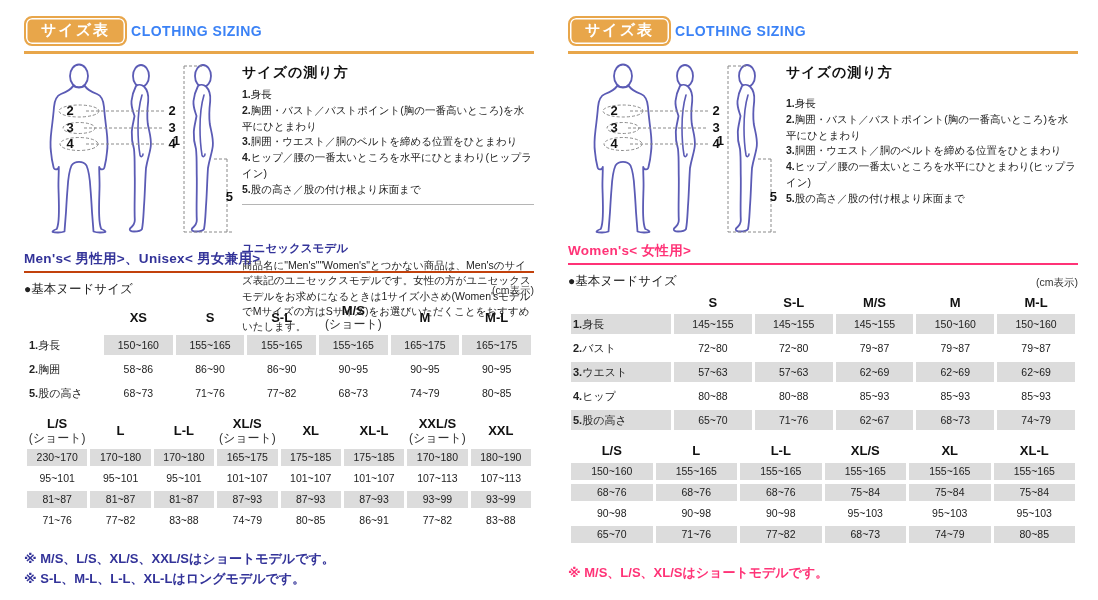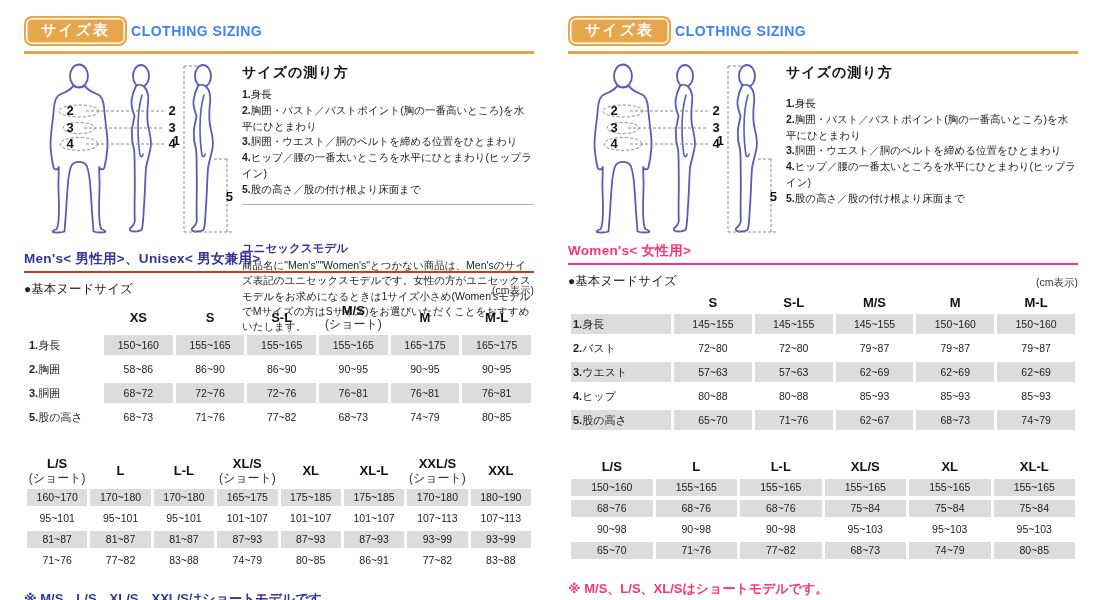--- a/index.html
+++ b/index.html
@@ -52,21 +52,21 @@
   th, td { text-align:center; vertical-align:middle; }
   th .col-label { font-size:13px; font-weight:bold; color:#111; line-height:1.1; }
   th .col-sub { font-size:12px; font-weight:normal; color:#333; line-height:1.1; }
   td.cell { font-size:10.5px; color:#222; padding:2.5px 0; background:#fff; }
   td.row-label { text-align:left; font-size:11px; padding:2.5px 2px; background:#fff; white-space:nowrap; }
   td.row-label .row-num { font-weight:bold; }
   tr.shaded td.cell { background:#DCDCDC; }
   table.labels-shaded tr.shaded td.row-label { background:#DCDCDC; }
   table.t-mens1 th.corner, table.t-mens1 td.row-label { width:74px; }
   table.t-w1  th.corner, table.t-w1  td.row-label { width:100px; }
-  .tbl2 { margin-top:22px; }
+  .tbl2 { margin-top:6px; }
 
   
   .footnotes { margin-top:16px; }
   .footnotes p { font-size:13px; font-weight:bold; line-height:1.55; }
   .footnotes.blue p { color:#333399; }
   .footnotes.pink p { color:#FF3377; }
 
   
   .defs-holder { position:absolute; width:0; height:0; overflow:hidden; }
   .body-line { fill:#ffffff; stroke:#5B5BB5; stroke-width:1.8; stroke-linejoin:round; stroke-linecap:round; }
@@ -191,29 +191,20 @@
           </tr>
           <tr>
             <td class="row-label"><span class="row-num">2.</span><span>胸囲</span></td>
             <td class="cell">58~86</td>
             <td class="cell">86~90</td>
             <td class="cell">86~90</td>
             <td class="cell">90~95</td>
             <td class="cell">90~95</td>
             <td class="cell">90~95</td>
           </tr>
-          <tr class="shaded">
-            <td class="row-label"><span class="row-num">3.</span><span>胴囲</span></td>
-            <td class="cell">68~72</td>
-            <td class="cell">72~76</td>
-            <td class="cell">72~76</td>
-            <td class="cell">76~81</td>
-            <td class="cell">76~81</td>
-            <td class="cell">76~81</td>
-          </tr>
           <tr>
             <td class="row-label"><span class="row-num">5.</span><span>股の高さ</span></td>
             <td class="cell">68~73</td>
             <td class="cell">71~76</td>
             <td class="cell">77~82</td>
             <td class="cell">68~73</td>
             <td class="cell">74~79</td>
             <td class="cell">80~85</td>
           </tr>
         </tbody>
@@ -245,21 +236,21 @@
               <div class="col-label">XXL/S</div>
               <div class="col-sub">(ショート)</div>
             </th>
             <th>
               <div class="col-label">XXL</div>
             </th>
           </tr>
         </thead>
         <tbody>
           <tr class="shaded">
-            <td class="cell">160~170</td>
+            <td class="cell">230~170</td>
             <td class="cell">170~180</td>
             <td class="cell">170~180</td>
             <td class="cell">165~175</td>
             <td class="cell">175~185</td>
             <td class="cell">175~185</td>
             <td class="cell">170~180</td>
             <td class="cell">180~190</td>
           </tr>
           <tr>
             <td class="cell">95~101</td>

